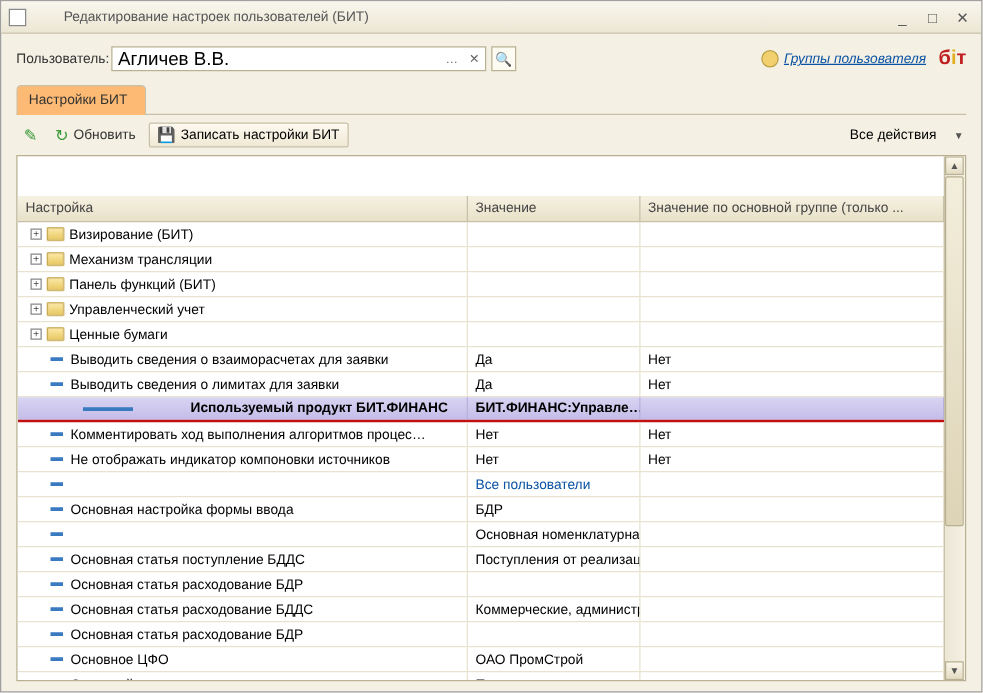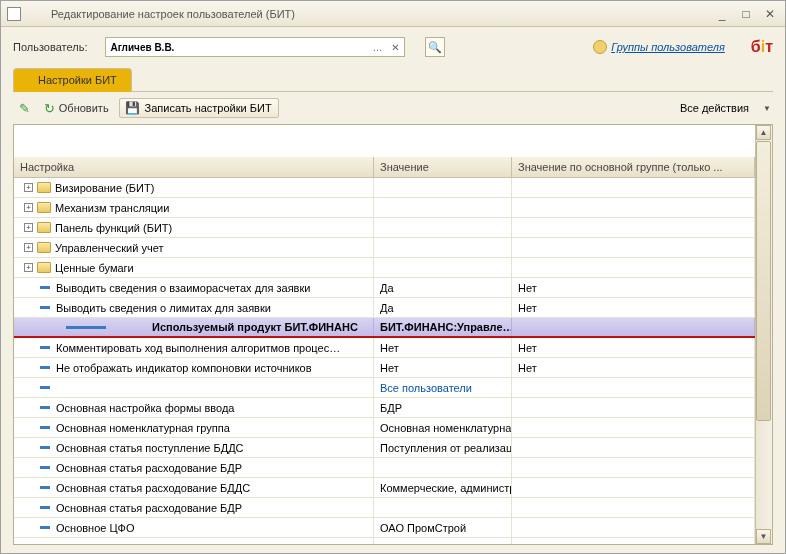--- a/index.html
+++ b/index.html
@@ -41,38 +41,37 @@
     }
     .content {
       padding: 10px 12px 8px 12px;
       height: calc(100% - 26px);
       display: flex;
       flex-direction: column;
     }
     .user-row {
       display: flex;
       align-items: center;
-      gap: 18px;
+      gap: 2px;
       margin-bottom: 10px;
     }
     .user-label { color: #333; }
     .user-input-wrap {
       flex: 0 0 300px;
       display: flex;
       align-items: center;
       border: 1px solid #b8b090;
       background: #fff;
       height: 20px;
     }
     .user-input {
       border: none; outline: none;
       flex: 1; padding: 0 4px;
-      font-size: 10px;
+      font-size: 15px;
       background: transparent;
-      font-weight: bold;
     }
     .user-input-btn {
       width: 18px; height: 18px;
       display: inline-flex; align-items: center; justify-content: center;
       font-size: 10px; color: #666;
       cursor: pointer;
     }
     .mag-btn {
       width: 20px; height: 20px;
       border: 1px solid #b8b090;
@@ -100,25 +99,25 @@
       position: relative;
     }
     .bit-icon { font-weight: bold; font-size: 16px; color: #c02020; margin-left: 8px; }
     
     .tabs {
       display: flex;
       border-bottom: 1px solid #c8c0a8;
       margin-bottom: 2px;
     }
     .tab {
-      padding: 5px 14px 6px 24px;
+      padding: 5px 14px 6px 9px;
       border: 1px solid #c8c0a8;
       border-bottom: none;
       border-radius: 4px 4px 0 0;
-      background: #eab308;
+      background: #fdba74;
       position: relative;
       top: 1px;
       color: #333;
       cursor: pointer;
     }
     .subtitle {
       color: #c17828;
       margin: 10px 2px 2px 2px;
       position: relative;
     }
@@ -429,21 +428,20 @@
             <span class="leaf-icon"></span>
             <span class="label">Основная настройка формы ввода</span>
           </div>
           <div class="cell col2">БДР</div>
           <div class="cell col3"></div>
         </div>
         <div class="row">
           <div class="cell col1">
             <span class="spacer-indent"></span>
             <span class="leaf-icon"></span>
-            <span class="label">Основная номенклатурная группа</span>
           </div>
           <div class="cell col2">Основная номенклатурная …</div>
           <div class="cell col3"></div>
         </div>
         <div class="row">
           <div class="cell col1">
             <span class="spacer-indent"></span>
             <span class="leaf-icon"></span>
             <span class="label">Основная статья поступление БДДС</span>
           </div>

